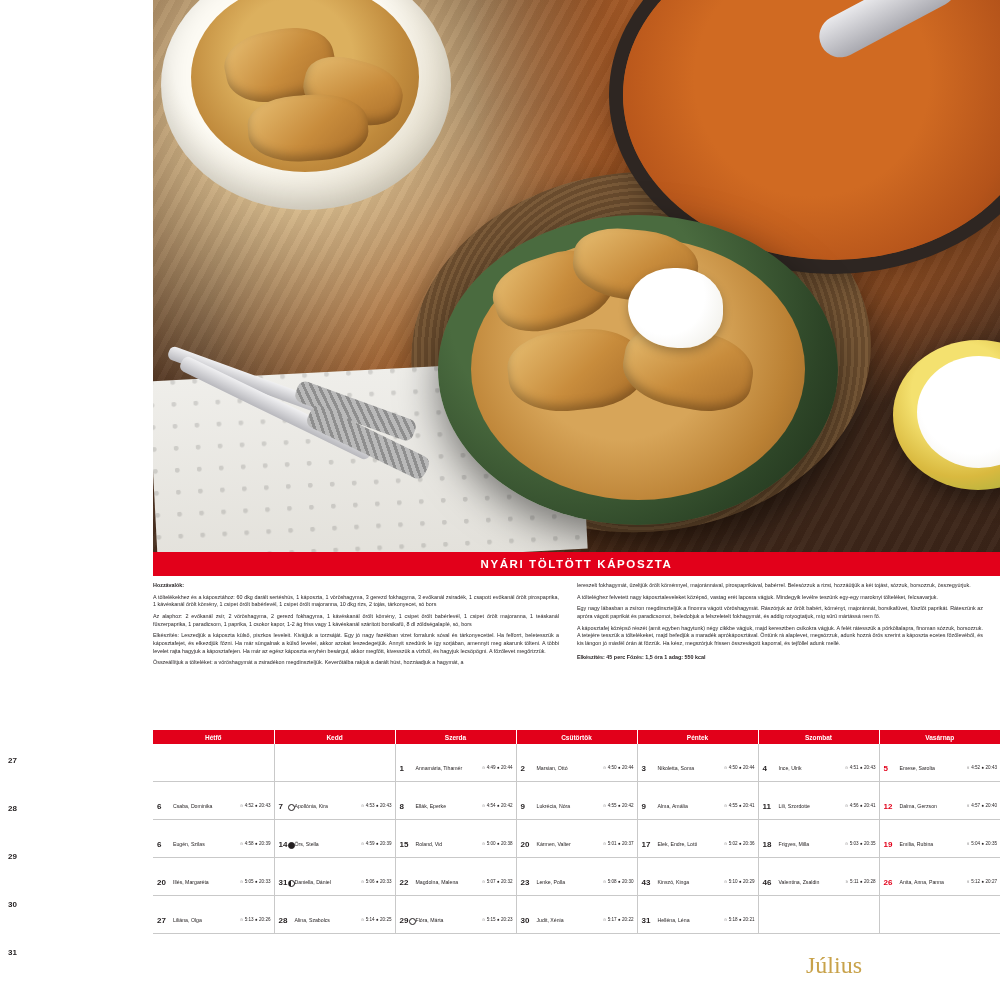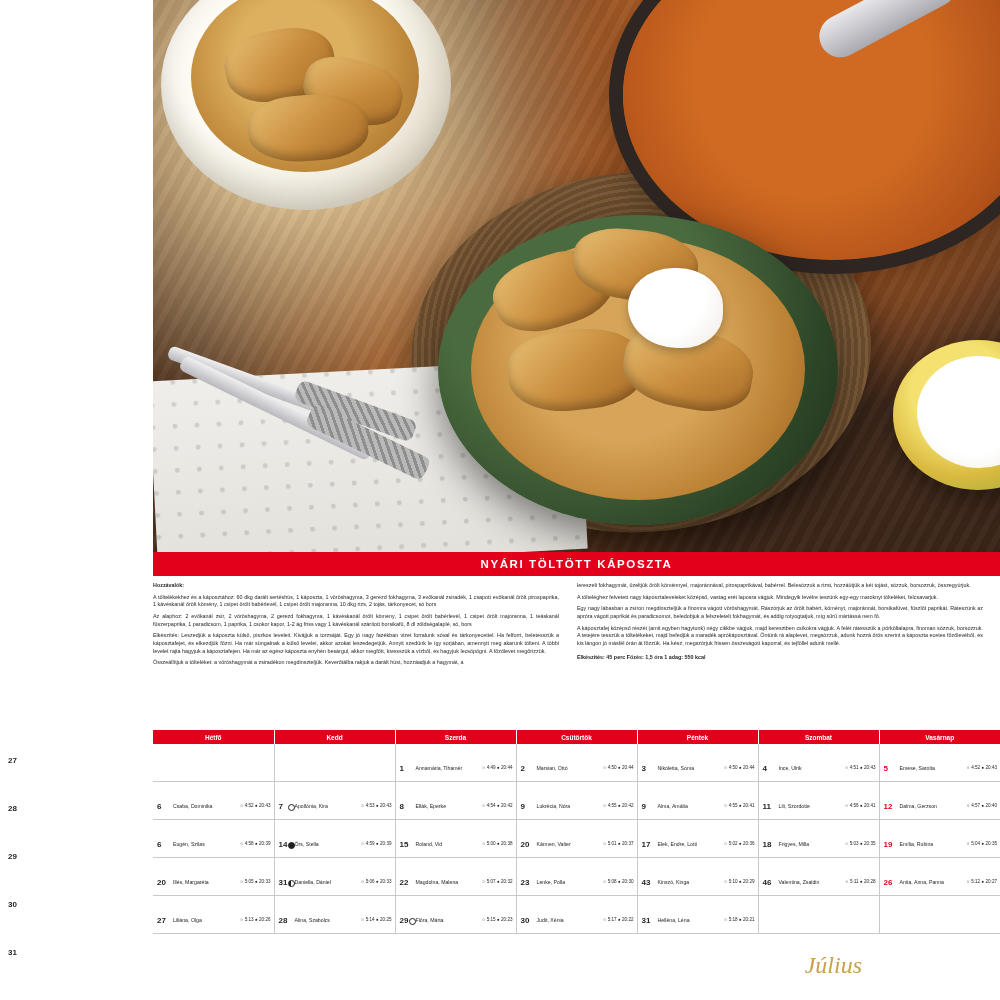--- a/index.html
+++ b/index.html
@@ -170,21 +170,20 @@
   .moon.full{background:#231f20;}
   .moon.new{background:#fff;}
   .moon.half{background:linear-gradient(90deg,#231f20 50%,#fff 50%);}
   .weeknum{
     position:absolute;left:0;font-size:8px;font-weight:bold;color:#231f20;
   }
   .empty{background:#fff;}
   .month{
     position:absolute;right:10px;top:952px;font-size:24px;color:#c8a24a;
     font-family:"Liberation Serif", serif;
-    font-style:italic;
   }
   .wkcol{position:absolute;left:0;top:730px;width:150px;height:230px;}
 </style>
 </head>
 <body>
 
 <div class="page">
 
   <div class="photo">
     <div class="bg"></div>

